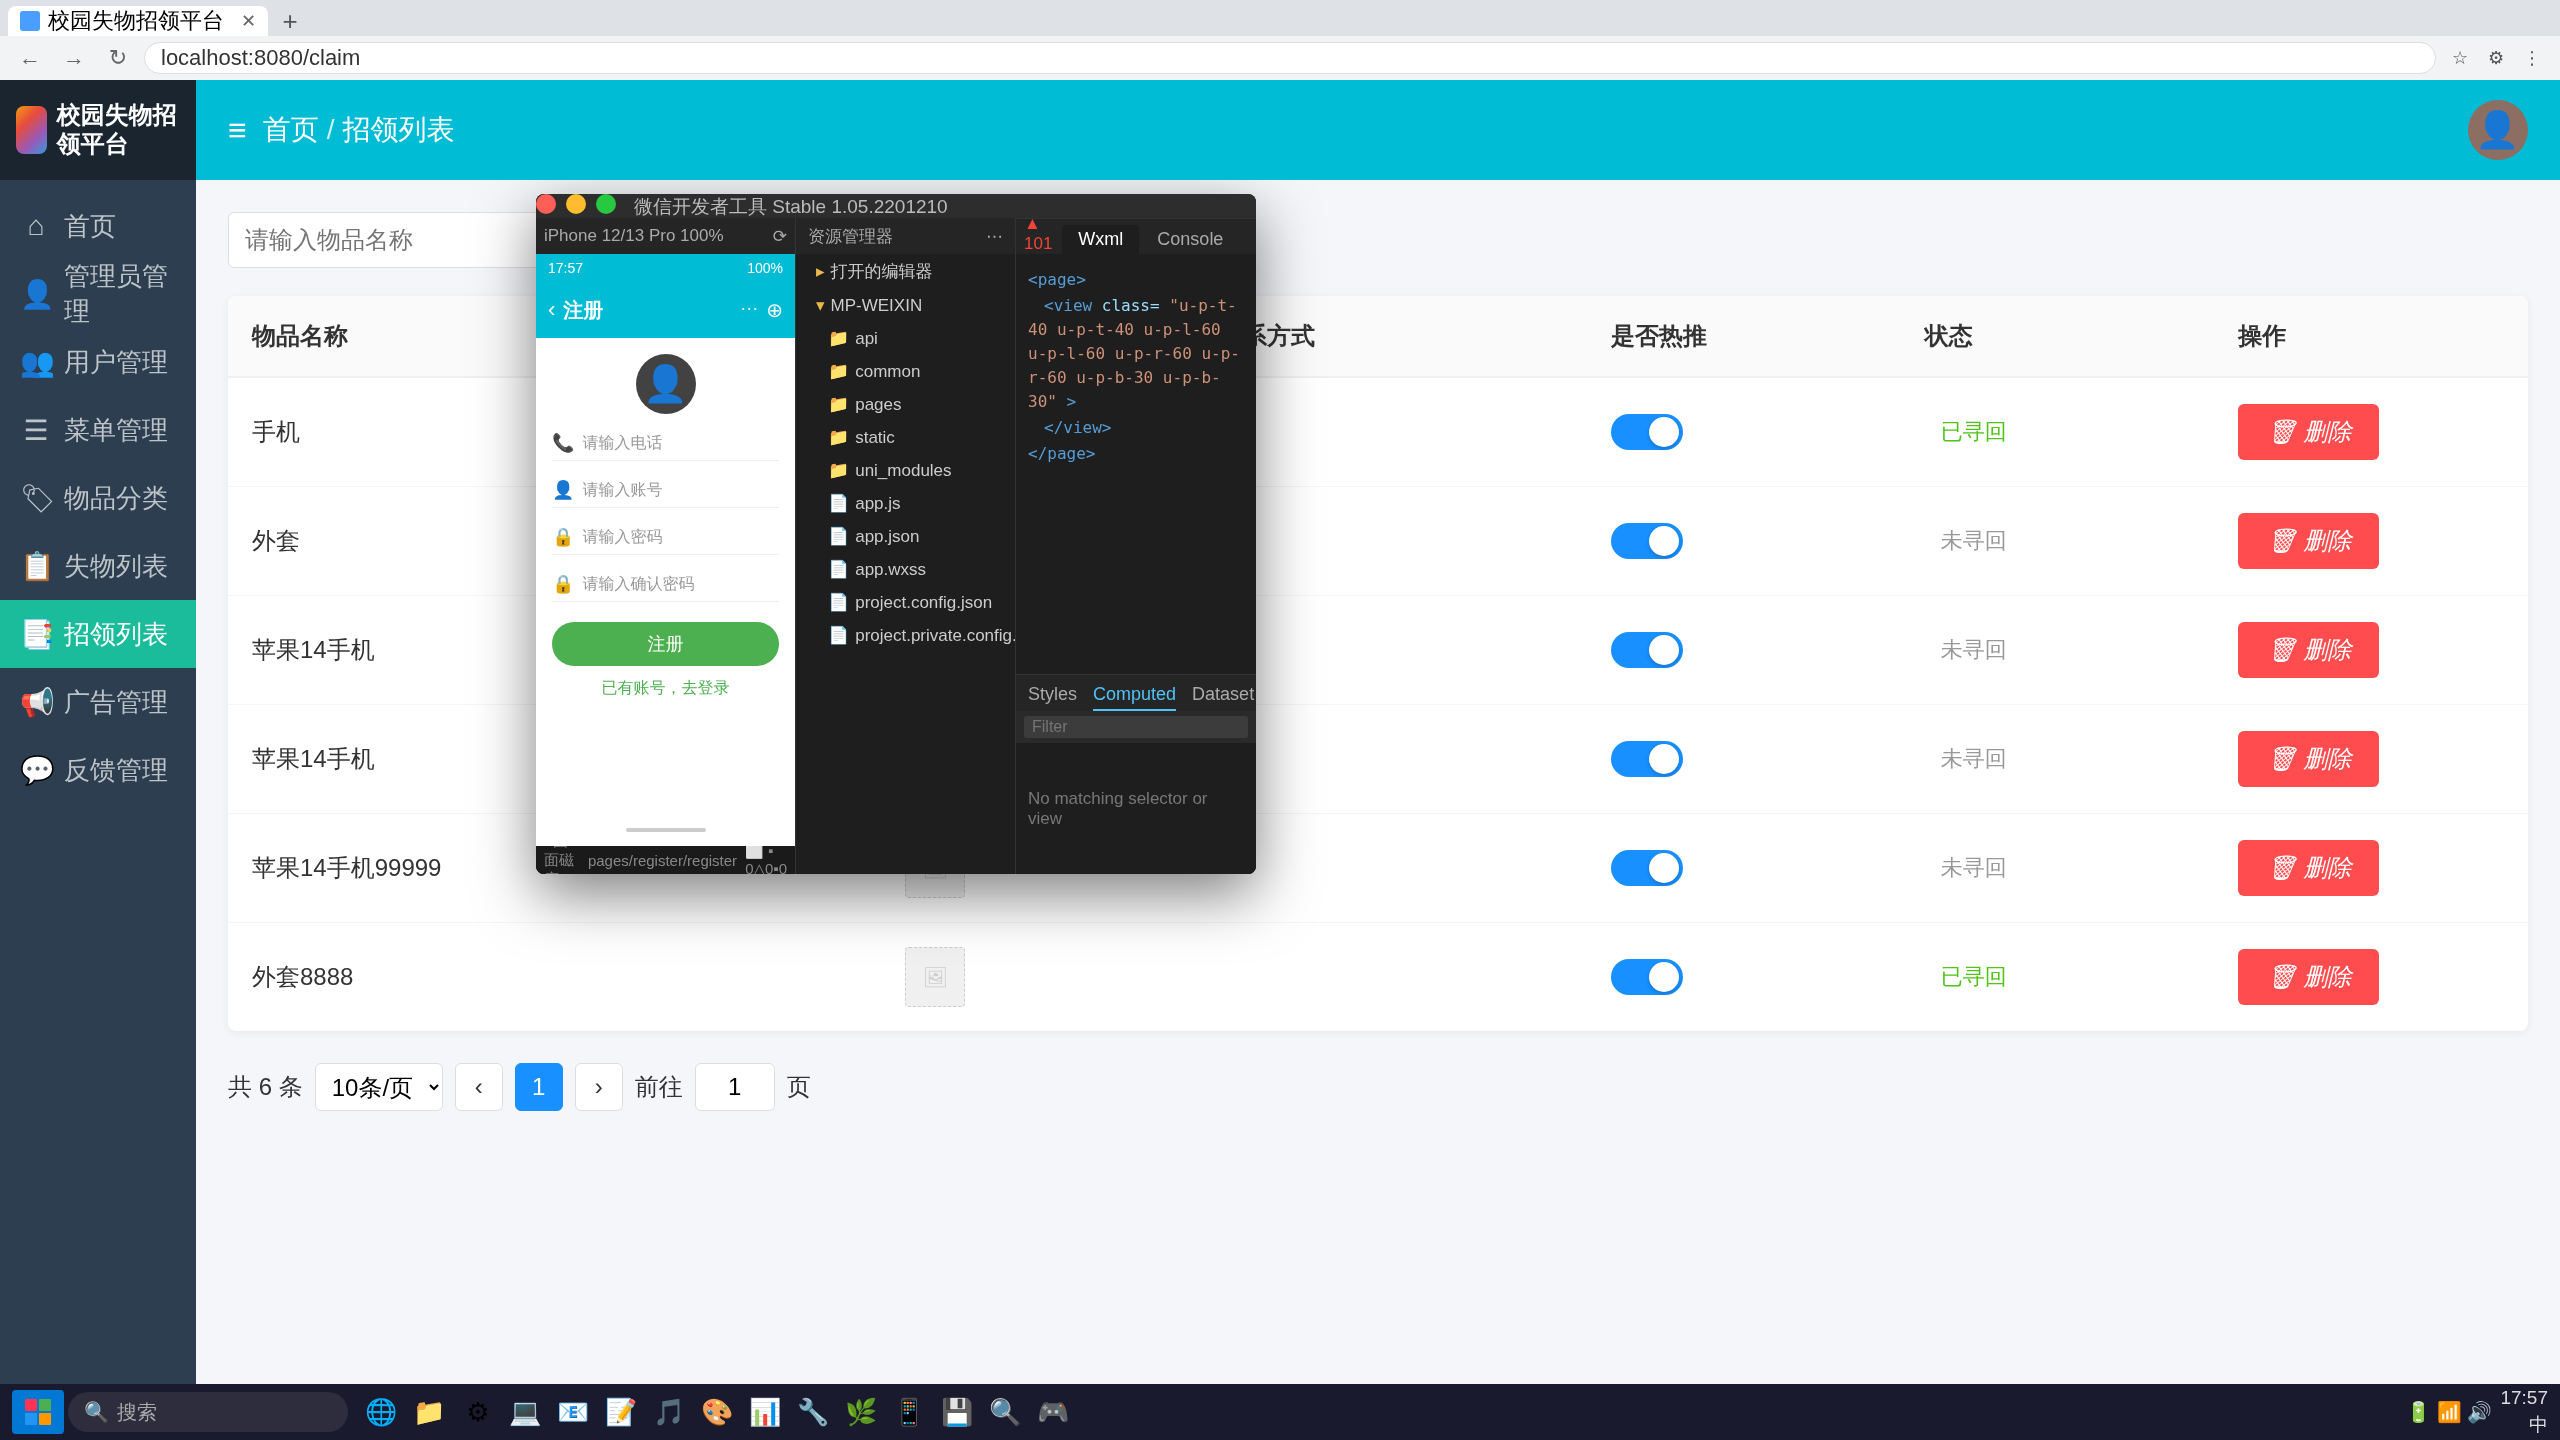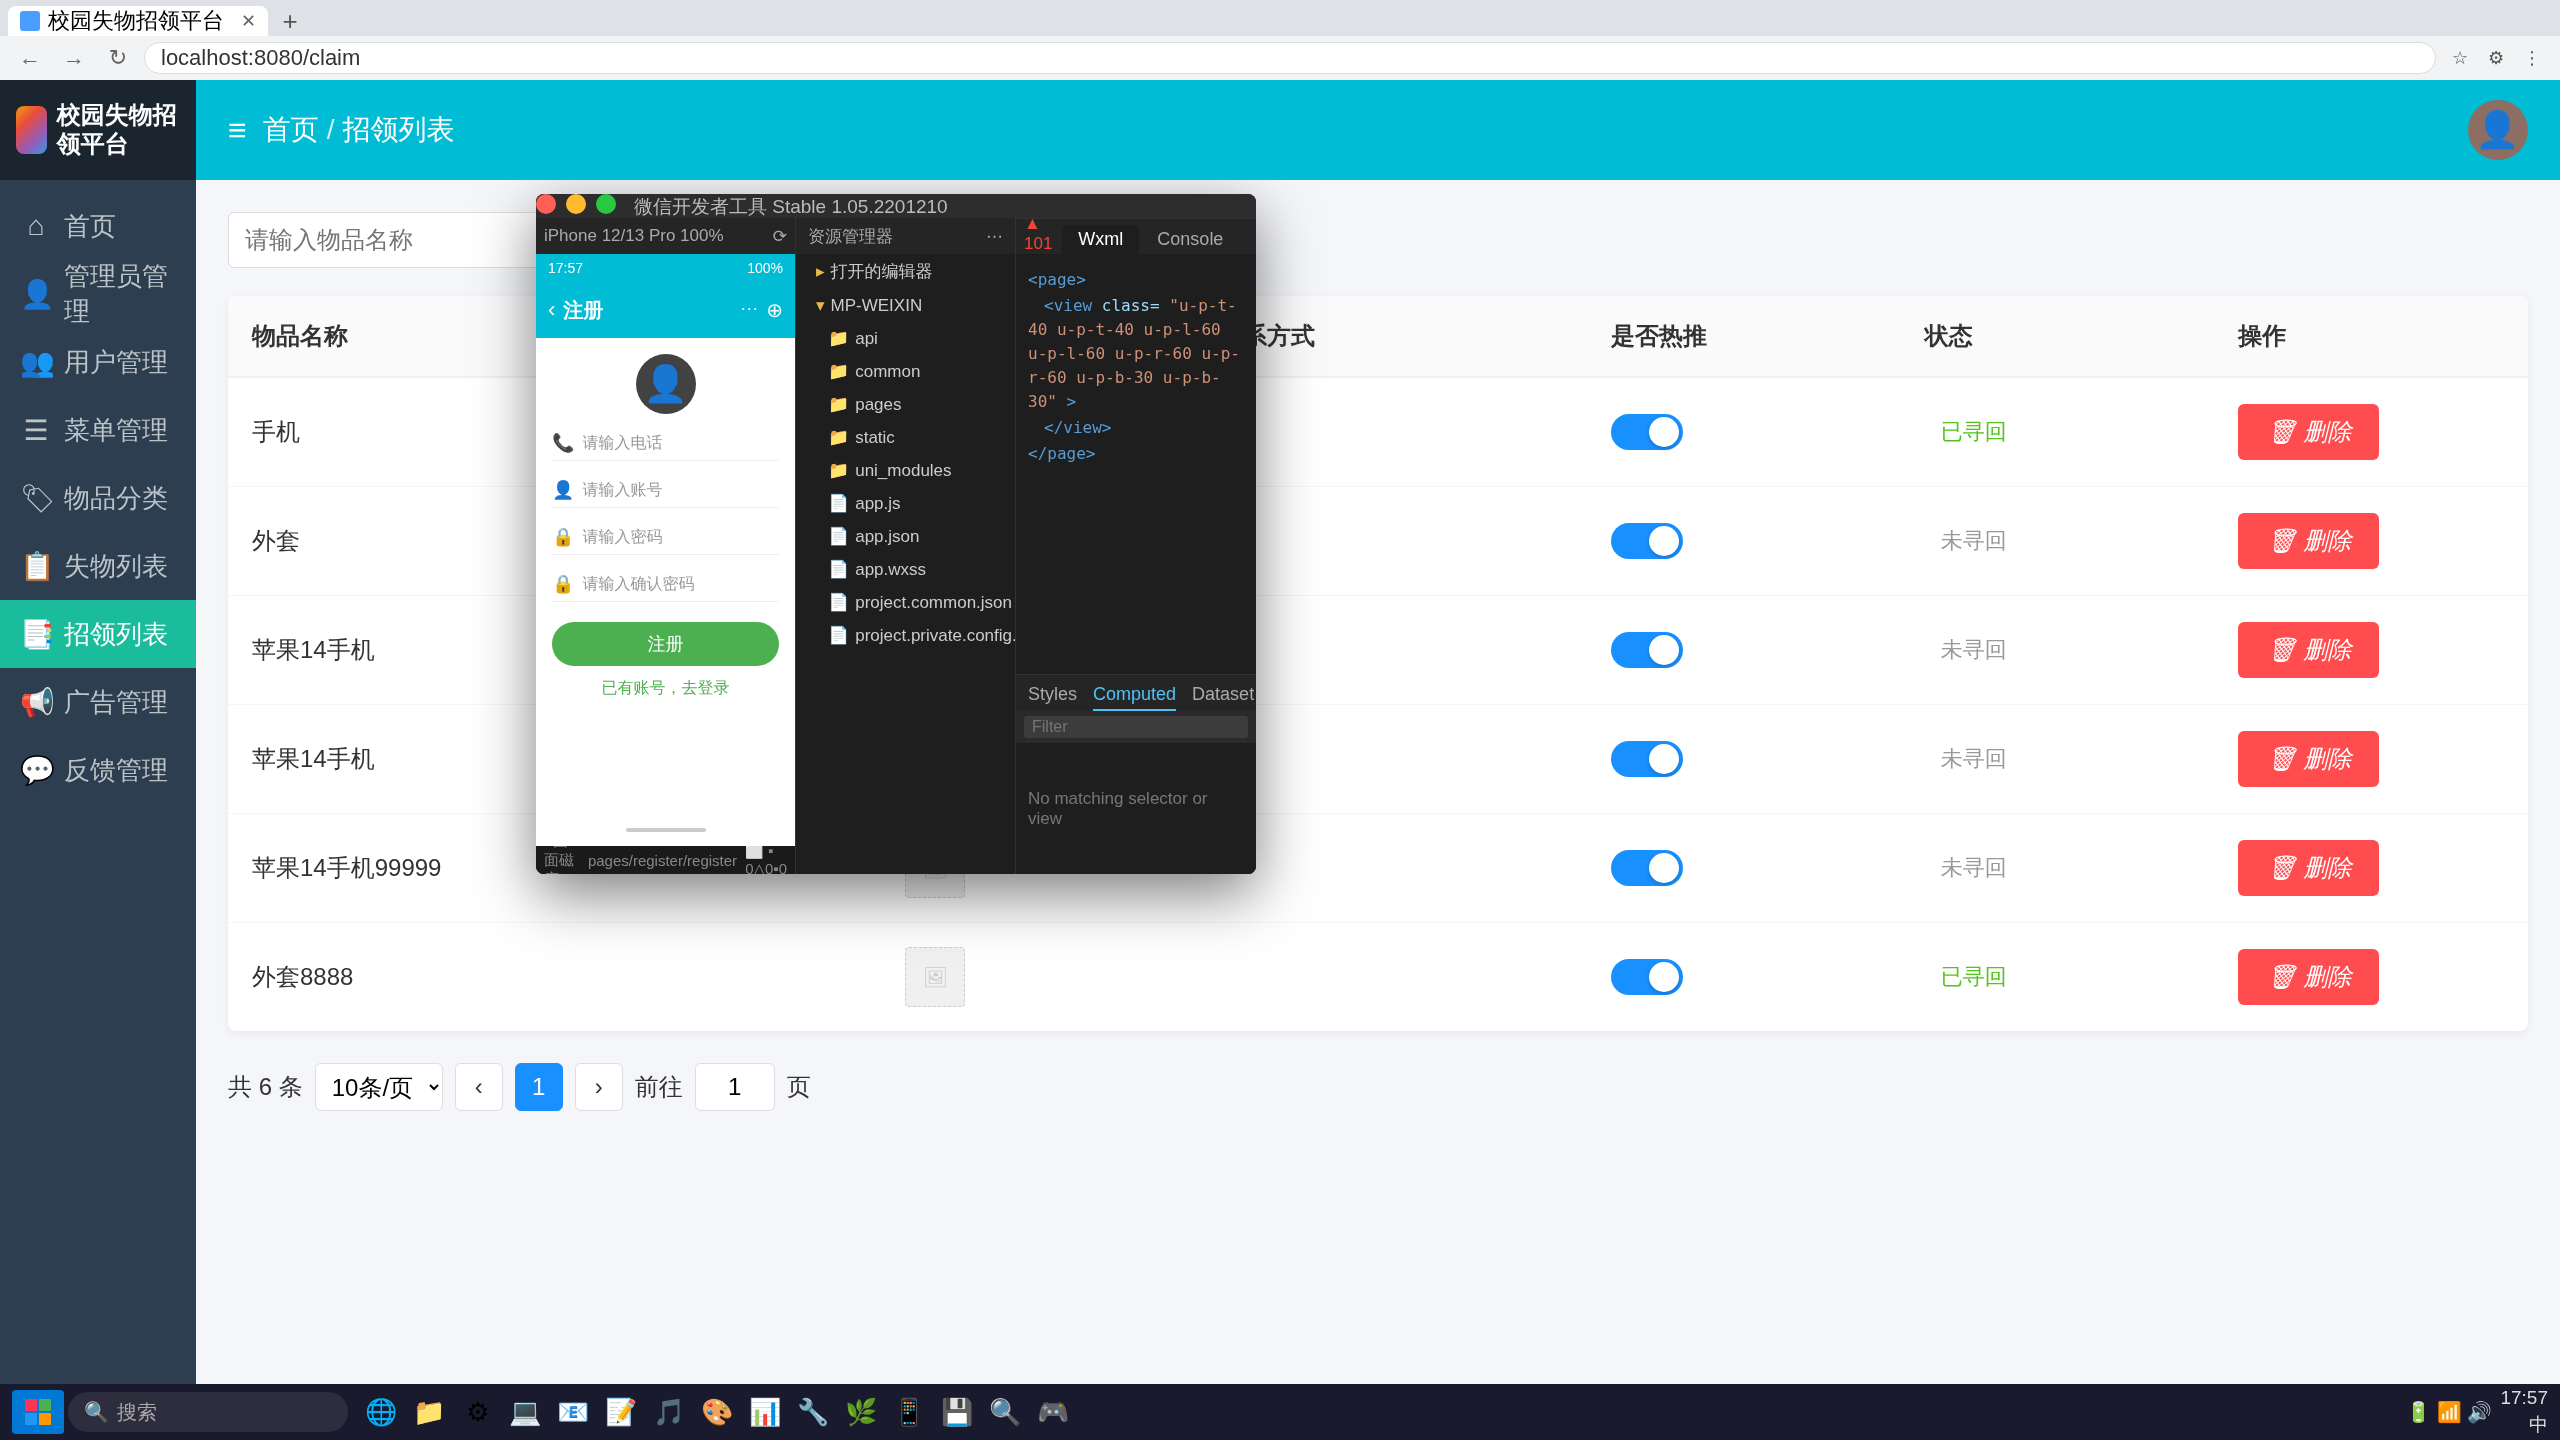--- a/index.html
+++ b/index.html
@@ -1055,21 +1055,21 @@
               <div class="file-tree-item file-tree-indent">
                 <span class="file-tree-file">📄</span>
                 <span>app.json</span>
               </div>
               <div class="file-tree-item file-tree-indent">
                 <span class="file-tree-file">📄</span>
                 <span>app.wxss</span>
               </div>
               <div class="file-tree-item file-tree-indent">
                 <span class="file-tree-file">📄</span>
-                <span>project.common.json</span>
+                <span>project.config.json</span>
               </div>
               <div class="file-tree-item file-tree-indent">
                 <span class="file-tree-file">📄</span>
                 <span>project.private.config.js...</span>
               </div>
             </div>
 
             <div class="inspector-panel">
 
               <div class="inspector-tabs">

